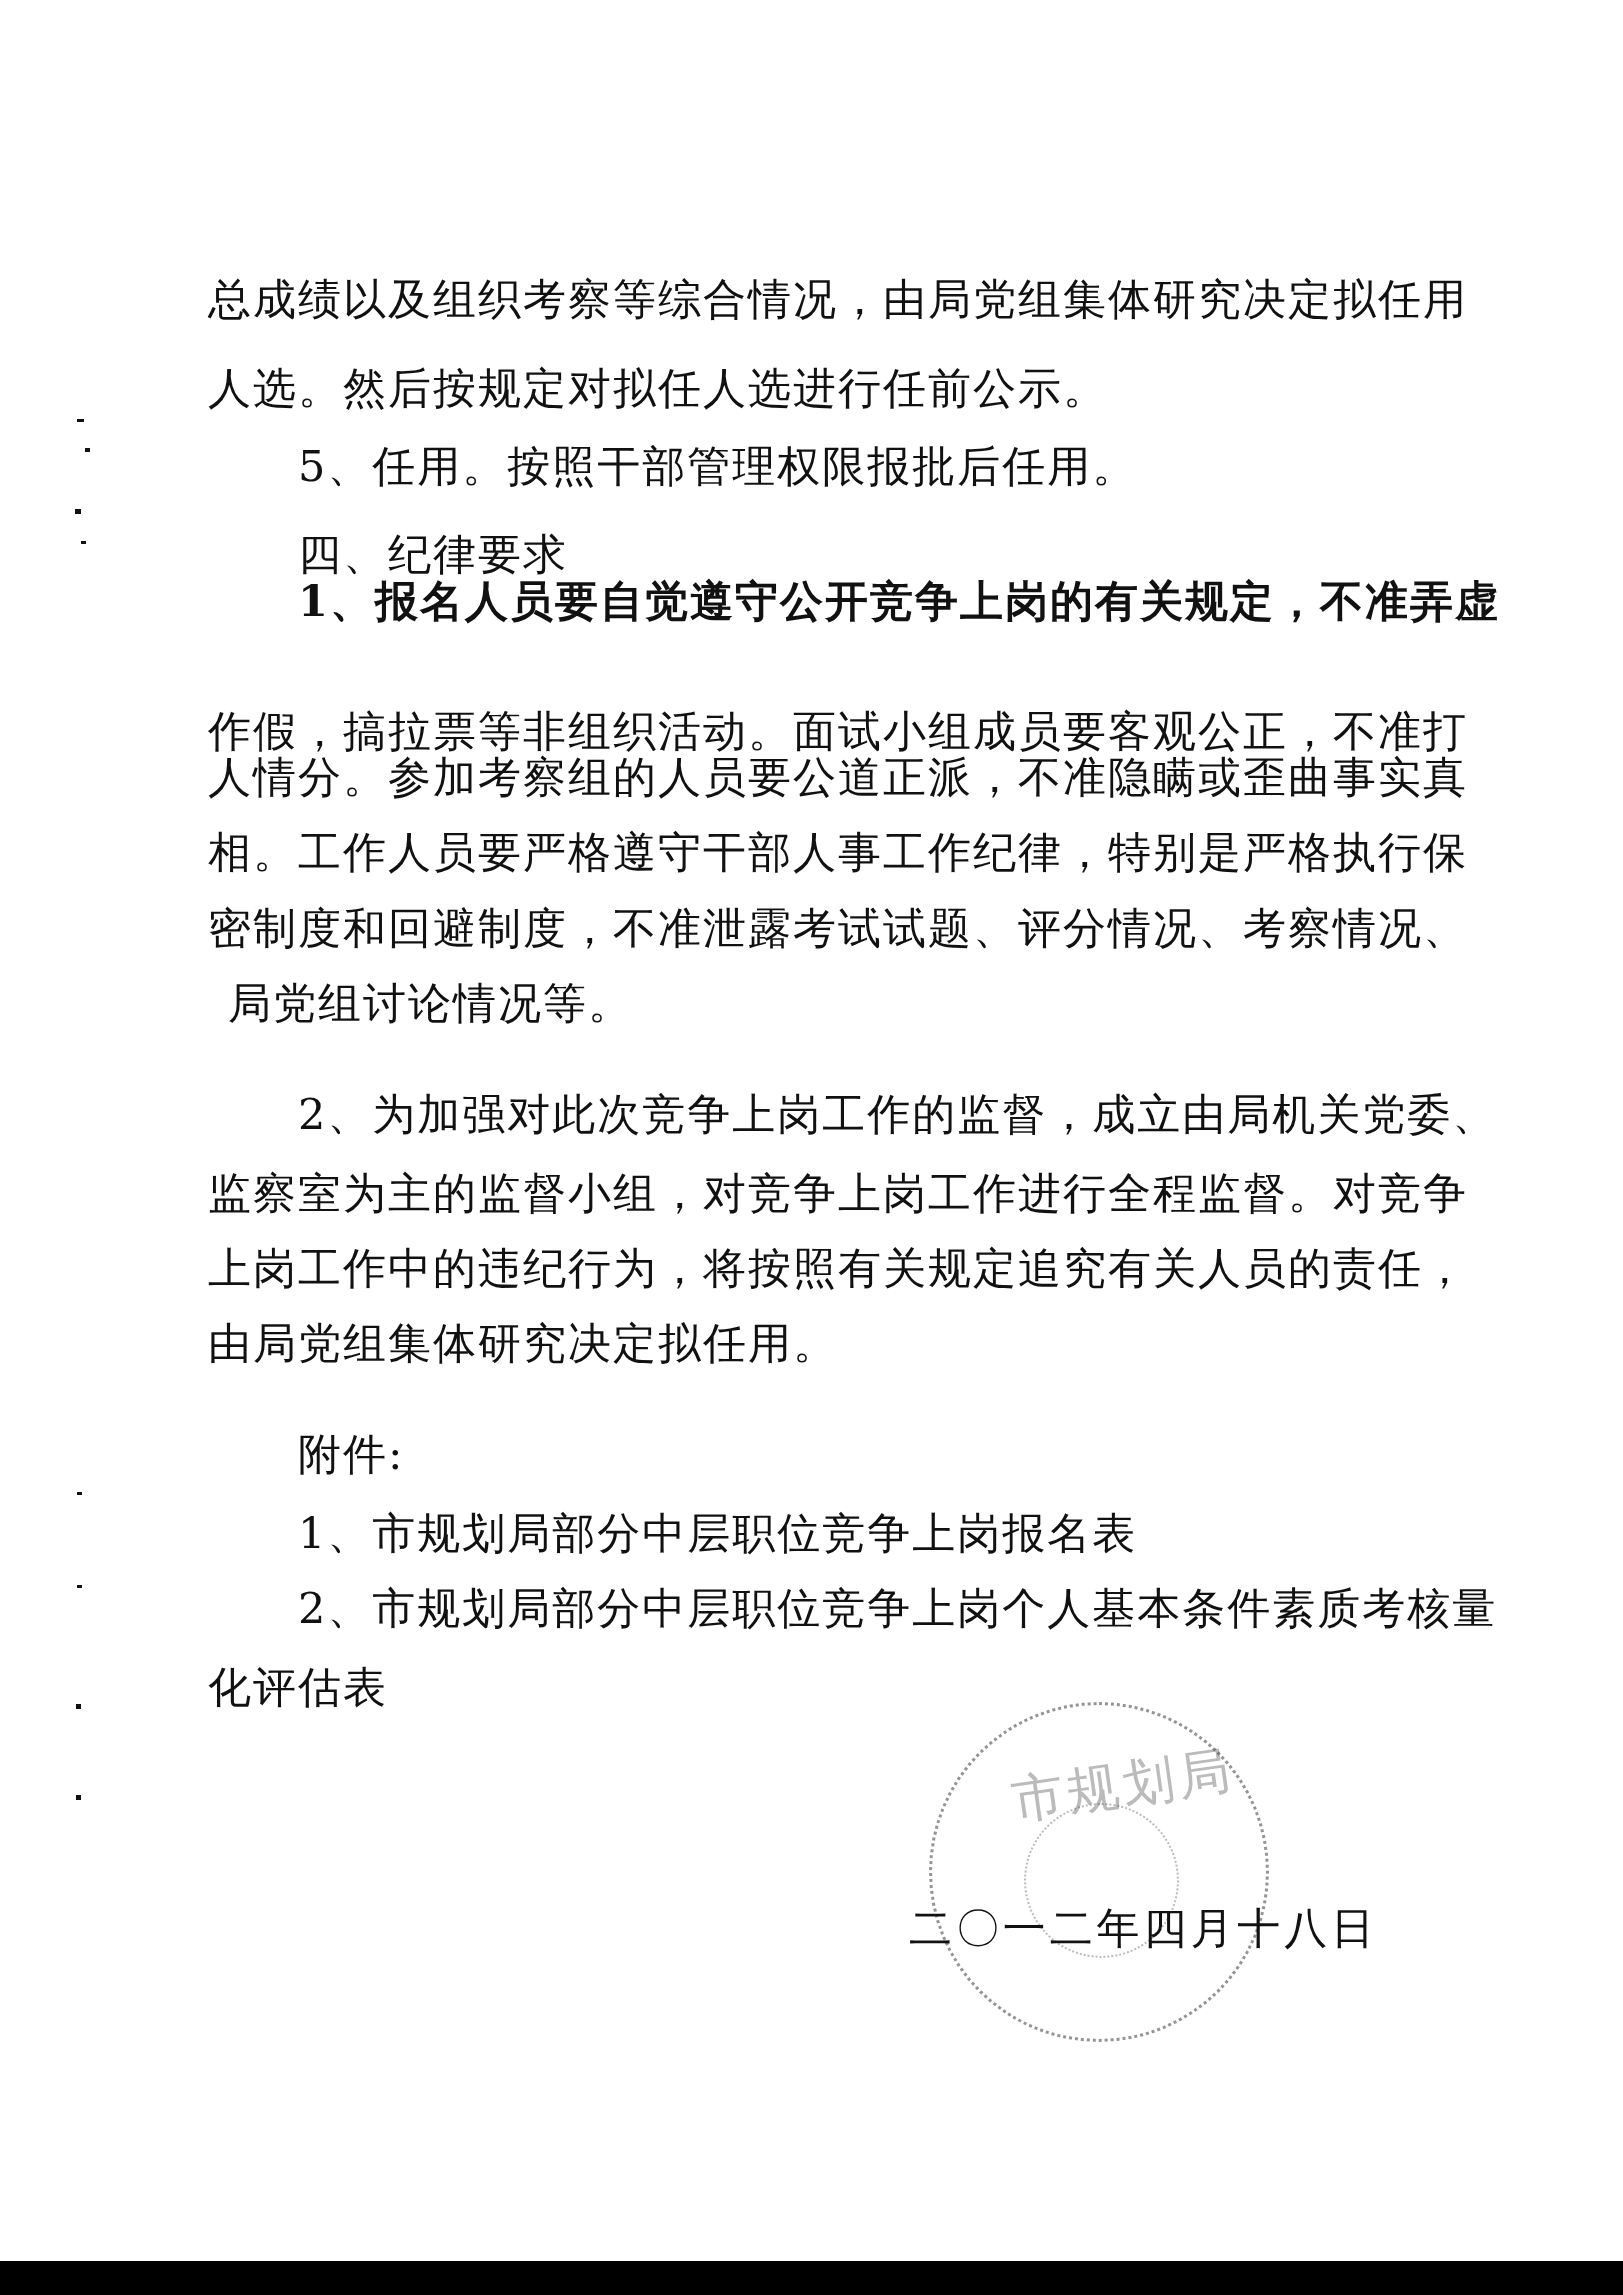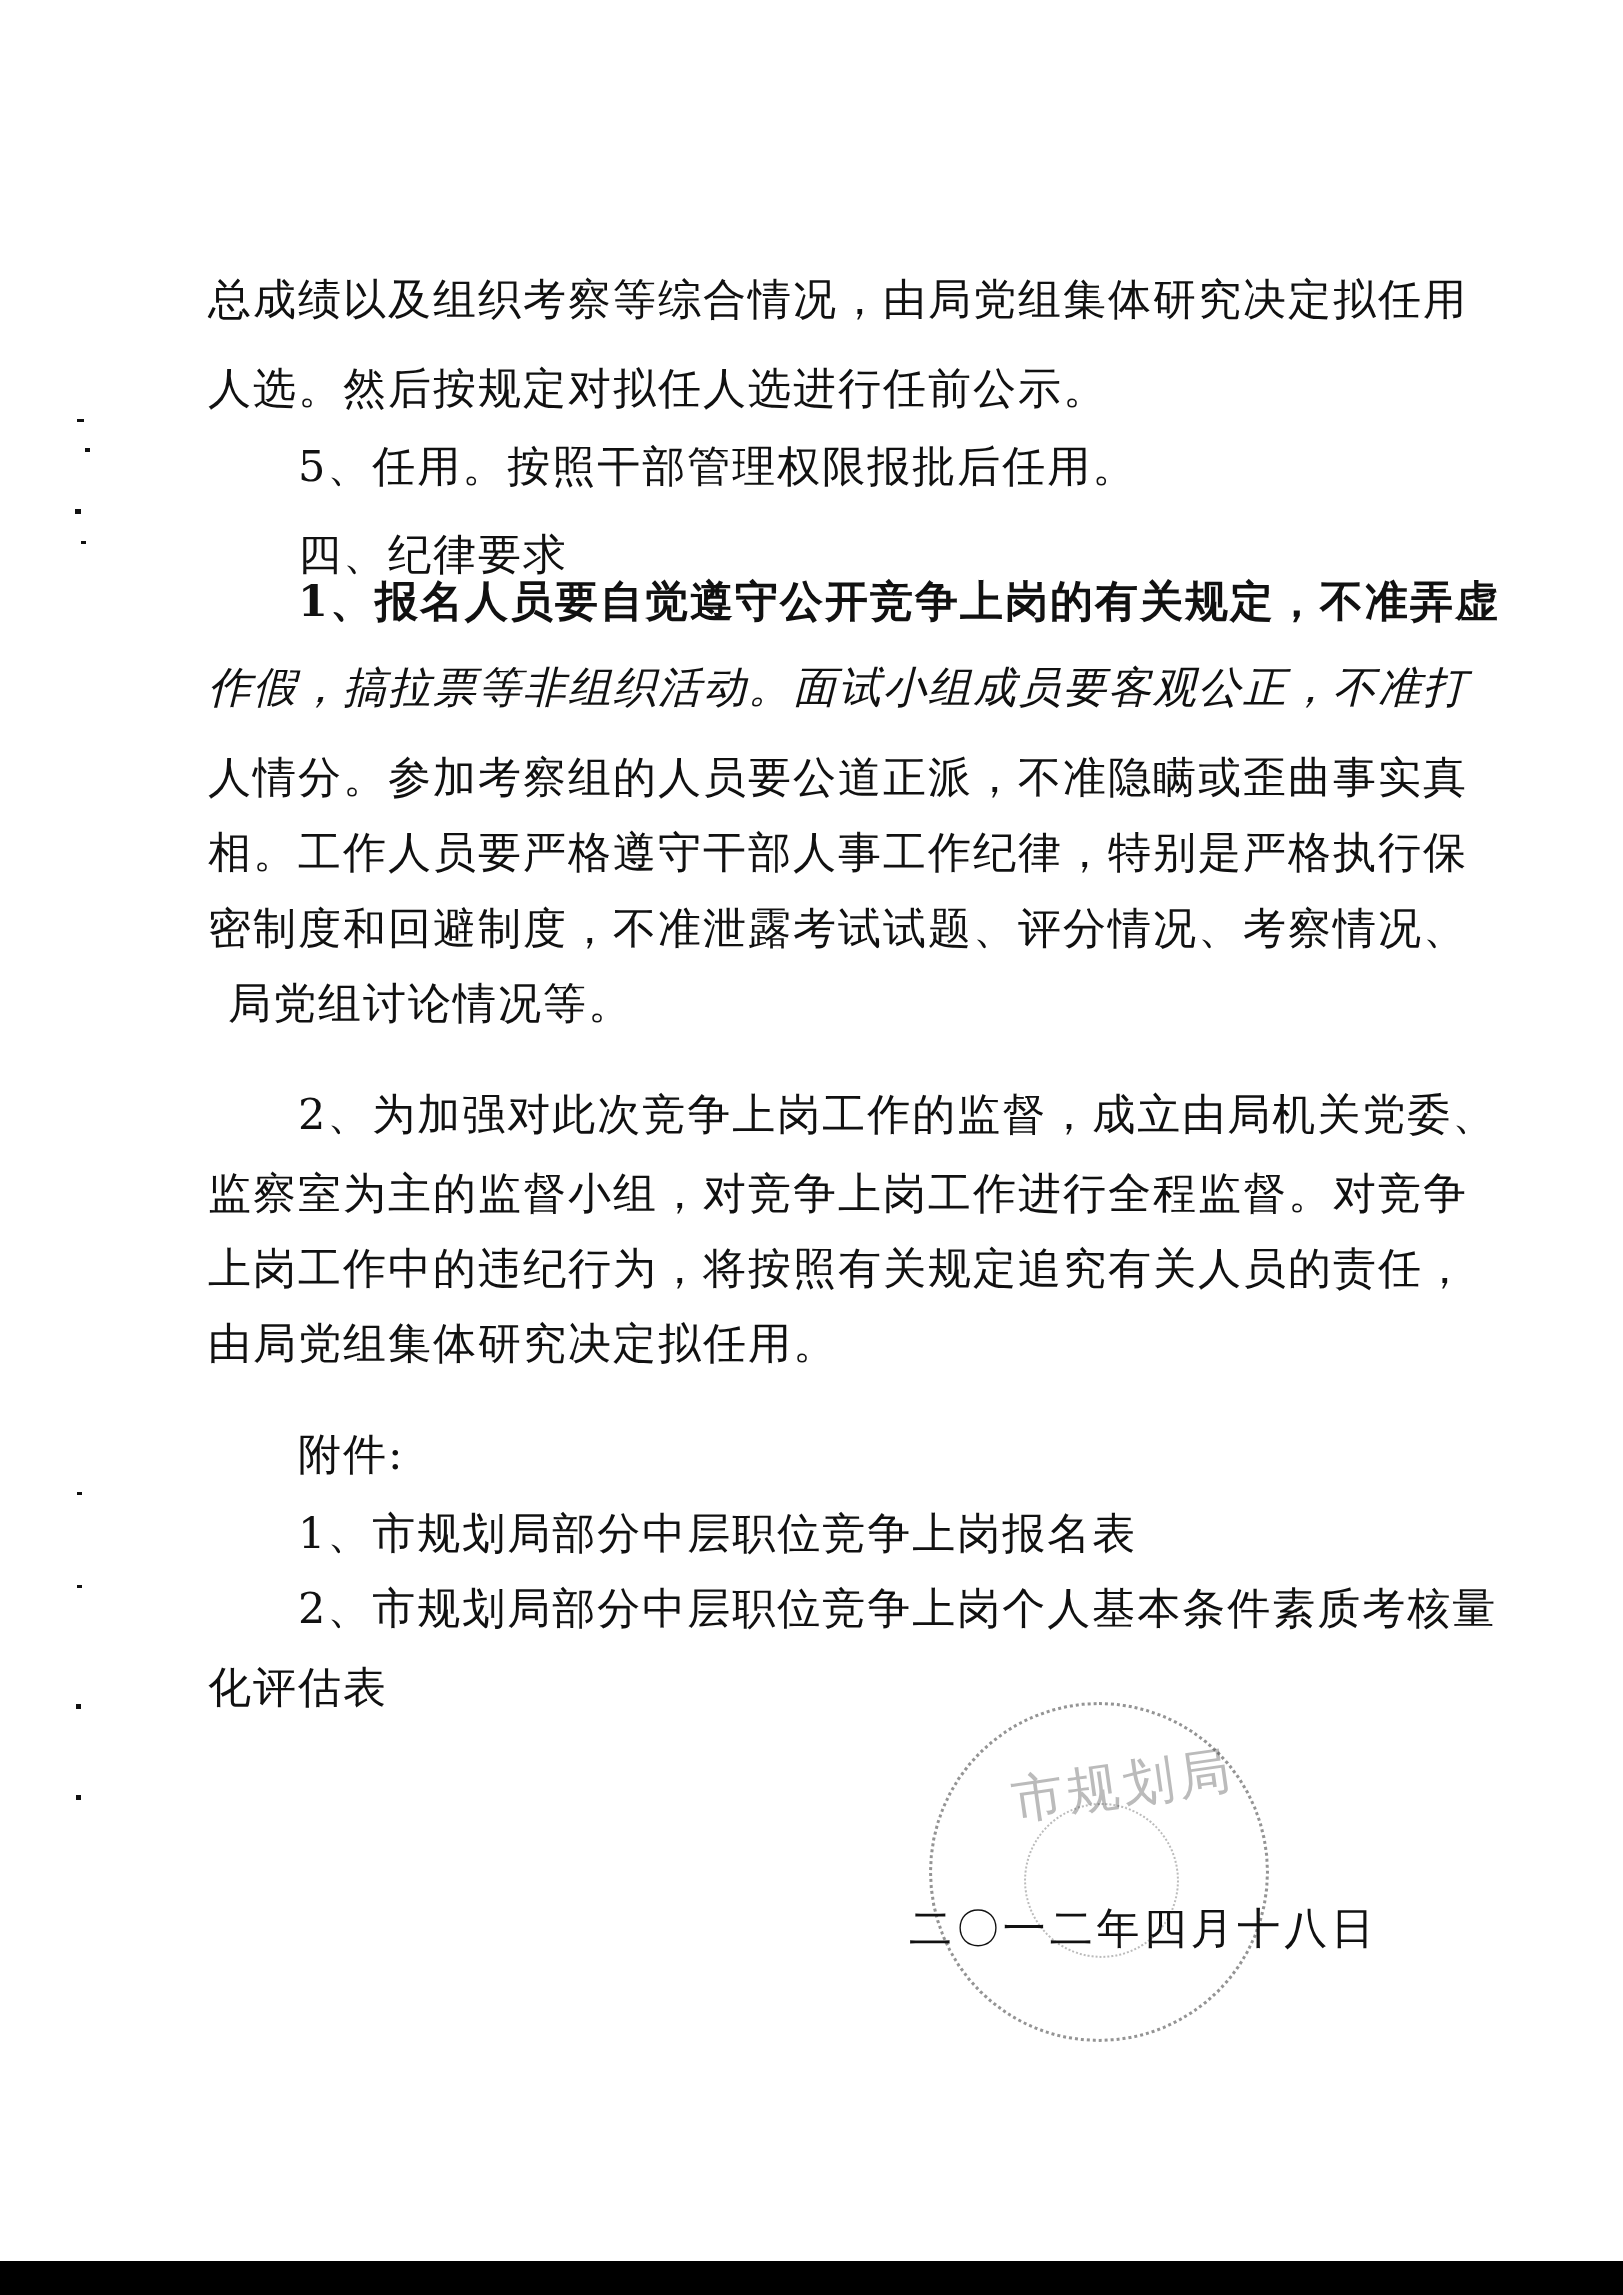--- a/index.html
+++ b/index.html
@@ -30,21 +30,21 @@
   <div class="mark" style="left:77px;top:1492px;width:5.2px;height:2.6px;"></div>
   <div class="mark" style="left:77px;top:1585px;width:5.2px;height:2.6px;"></div>
   <div class="mark" style="left:76px;top:1704px;width:5.2px;height:5.2px;"></div>
   <div class="mark" style="left:76px;top:1795px;width:5.2px;height:5.2px;"></div>
 
   <div class="line" style="top:278px;">总成绩以及组织考察等综合情况，由局党组集体研究决定拟任用</div>
   <div class="line" style="top:367px;">人选。然后按规定对拟任人选进行任前公示。</div>
   <div class="line indent" style="top:445px;">5、任用。按照干部管理权限报批后任用。</div>
   <div class="line indent" style="top:524px;margin-top:9px;">四、纪律要求</div>
   <div class="line indent" style="top:580px;font-weight:bold;">1、报名人员要自觉遵守公开竞争上岗的有关规定，不准弄虚</div>
-  <div class="line" style="top:666px;font-style:italic;">作假，搞拉票等非组织活动。面试小组成员要客观公正，不准打</div>
+  <div class="line" style="top:710px;">作假，搞拉票等非组织活动。面试小组成员要客观公正，不准打</div>
   <div class="line" style="top:756px;">人情分。参加考察组的人员要公道正派，不准隐瞒或歪曲事实真</div>
   <div class="line" style="top:831px;">相。工作人员要严格遵守干部人事工作纪律，特别是严格执行保</div>
   <div class="line" style="top:907px;">密制度和回避制度，不准泄露考试试题、评分情况、考察情况、</div>
   <div class="line" style="top:982px;margin-left:20px;">局党组讨论情况等。</div>
   <div class="line indent" style="top:1093px;">2、为加强对此次竞争上岗工作的监督，成立由局机关党委、</div>
   <div class="line" style="top:1172px;">监察室为主的监督小组，对竞争上岗工作进行全程监督。对竞争</div>
   <div class="line" style="top:1247px;">上岗工作中的违纪行为，将按照有关规定追究有关人员的责任，</div>
   <div class="line" style="top:1322px;">由局党组集体研究决定拟任用。</div>
   <div class="line indent" style="top:1433px;">附件:</div>
   <div class="line indent" style="top:1512px;">1、市规划局部分中层职位竞争上岗报名表</div>

